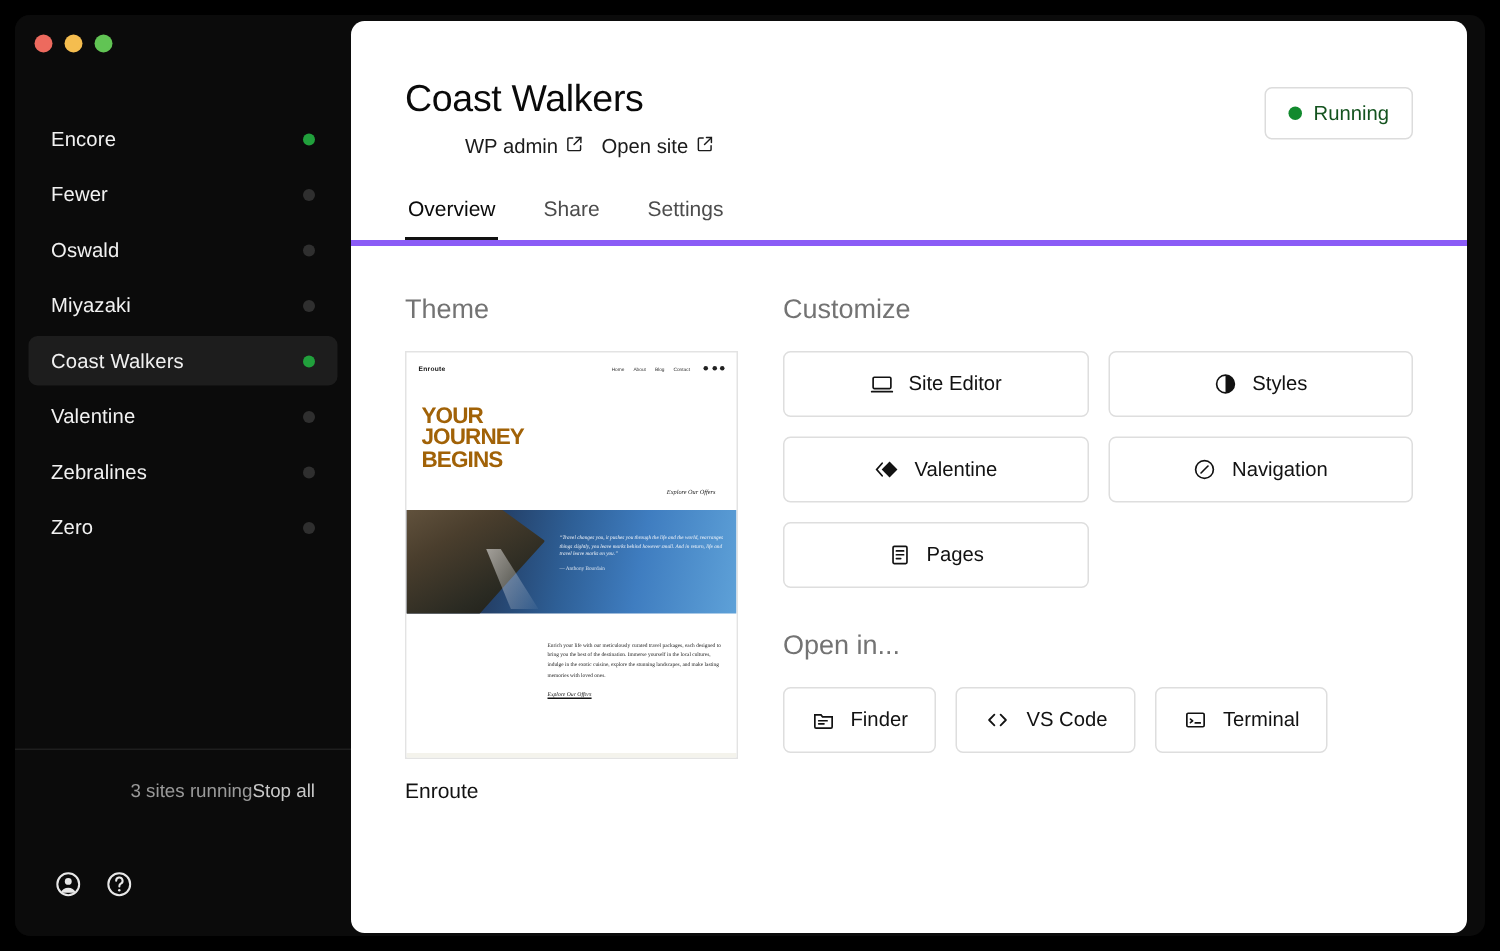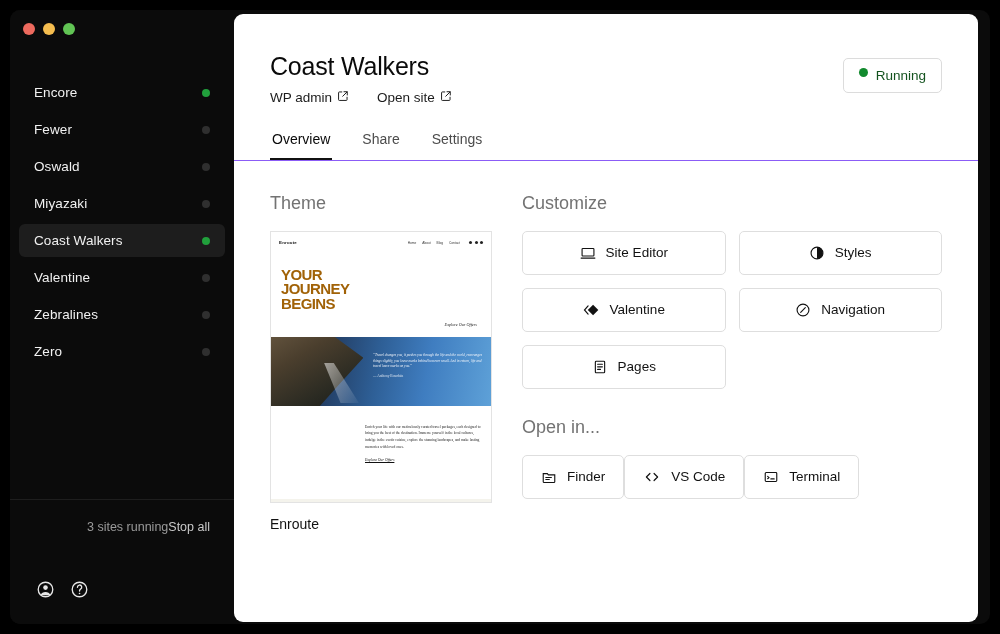--- a/index.html
+++ b/index.html
@@ -123,54 +123,55 @@
 
   .panel-head { padding: 38px 36px 0 36px; }
   .head-top { display: flex; align-items: flex-start; justify-content: space-between; }
   .site-title {
     font-size: 25px;
     font-weight: 400;
     color: #0a0a0a;
     letter-spacing: -0.2px;
     line-height: 1.15;
   }
-  .head-links { display: flex; gap: 28px; margin-top: 9px; }
+  .head-links { display: flex; gap: 12px; margin-top: 9px; margin-left: 40px; }
   .head-link {
     display: inline-flex;
     align-items: center;
     gap: 5px;
     font-size: 13.5px;
     color: #1b1b1b;
     text-decoration: none;
     cursor: pointer;
   }
   .ext-ico { display: block; }
 
   .status-pill {
     display: inline-flex;
+    align-items: center;
     gap: 8px;
     border: 1px solid #dcdcdc;
     border-radius: 5px;
     padding: 9px 15px;
     background: #fff;
     cursor: pointer;
     margin-top: 6px;
   }
   .pill-dot {
     width: 9px; height: 9px; border-radius: 50%;
     background: #128a2e;
   }
   .pill-label { font-size: 13.5px; color: #14531f; }
 
   .tabs {
     display: flex;
     gap: 28px;
     padding: 0 36px;
     margin-top: 26px;
-    border-bottom: 1px solid #8b5cf6;
+    border-bottom: 4px solid #8b5cf6;
   }
   .tab {
     font-size: 14px;
     color: #4c4c4c;
     padding: 0 2px 11px 2px;
     border-bottom: 2px solid transparent;
     cursor: pointer;
     background: none;
     border-top: none; border-left: none; border-right: none;
     font-family: "Liberation Sans", sans-serif;
@@ -301,21 +302,21 @@
 
   
   .grid {
     display: grid;
     grid-template-columns: repeat(2, 1fr);
     gap: 13px;
   }
   .grid.open-in {
     grid-template-columns: repeat(3, auto);
     justify-content: start;
-    gap: 0;
+    gap: 13px;
   }
   .action-btn {
     display: flex;
     align-items: center;
     justify-content: center;
     gap: 10px;
     height: 44px;
     border: 1px solid #dedede;
     border-radius: 5px;
     background: #fff;

